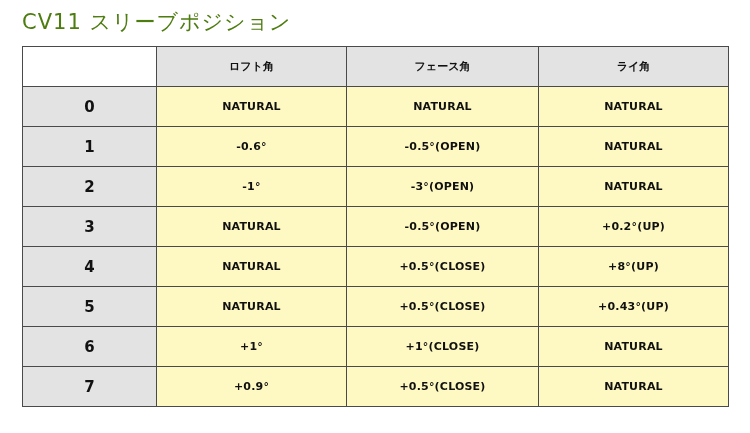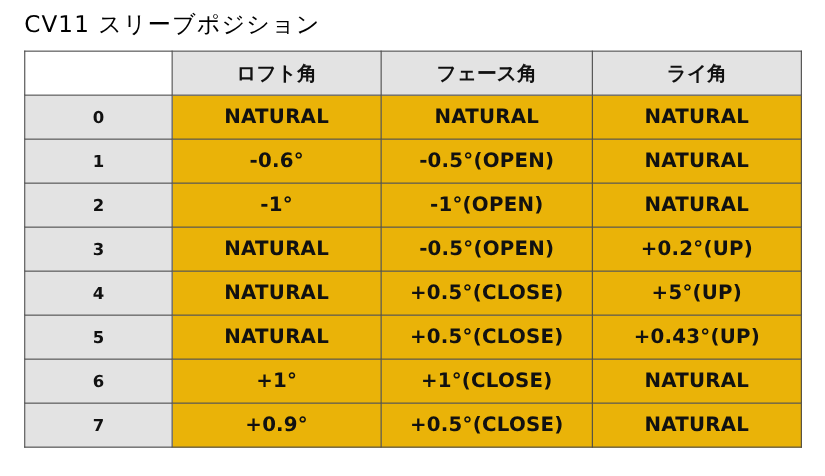--- a/index.html
+++ b/index.html
@@ -20,40 +20,40 @@
     height: 433px;
     box-sizing: border-box;
   }
   .title {
     position: absolute;
     left: 22px;
     top: 8px;
     font-size: 21px;
     font-weight: 400;
     letter-spacing: 1px;
-    color: #000000;
+    color: #4d7c0f;
     white-space: nowrap;
   }
   .table-wrap {
     position: absolute;
     left: 22px;
     top: 46px;
     width: 706px;
   }
   table.sleeve {
     border-collapse: collapse;
     width: 706px;
     table-layout: fixed;
   }
   table.sleeve th, table.sleeve td {
     border: 1px solid #4a4a4a;
     height: 39px;
     text-align: center;
     vertical-align: middle;
-    font-size: 18px;
+    font-size: 11px;
     font-weight: bold;
     color: #111111;
     padding: 0;
   }
   table.sleeve col.c0 { width: 134px; }
   table.sleeve col.c1 { width: 190px; }
   table.sleeve col.c2 { width: 192px; }
   table.sleeve col.c3 { width: 190px; }
   thead th {
     background: #e3e3e3;
@@ -61,21 +61,21 @@
     font-weight: bold;
   }
   thead th.corner {
     background: #ffffff;
   }
   tbody td.pos {
     background: #e3e3e3;
     font-size: 15px;
   }
   tbody td.val {
-    background: #eab308;
+    background: #fef9c3;
     letter-spacing: 0.2px;
   }
 </style>
 </head>
 <body>
 
 <div class="page">
 
   <div class="title">CV11 スリーブポジション</div>
 
@@ -104,34 +104,34 @@
         </tr>
         <tr>
           <td class="pos">1</td>
           <td class="val">-0.6°</td>
           <td class="val">-0.5°(OPEN)</td>
           <td class="val">NATURAL</td>
         </tr>
         <tr>
           <td class="pos">2</td>
           <td class="val">-1°</td>
-          <td class="val">-1°(OPEN)</td>
+          <td class="val">-3°(OPEN)</td>
           <td class="val">NATURAL</td>
         </tr>
         <tr>
           <td class="pos">3</td>
           <td class="val">NATURAL</td>
           <td class="val">-0.5°(OPEN)</td>
           <td class="val">+0.2°(UP)</td>
         </tr>
         <tr>
           <td class="pos">4</td>
           <td class="val">NATURAL</td>
           <td class="val">+0.5°(CLOSE)</td>
-          <td class="val">+5°(UP)</td>
+          <td class="val">+8°(UP)</td>
         </tr>
         <tr>
           <td class="pos">5</td>
           <td class="val">NATURAL</td>
           <td class="val">+0.5°(CLOSE)</td>
           <td class="val">+0.43°(UP)</td>
         </tr>
         <tr>
           <td class="pos">6</td>
           <td class="val">+1°</td>

